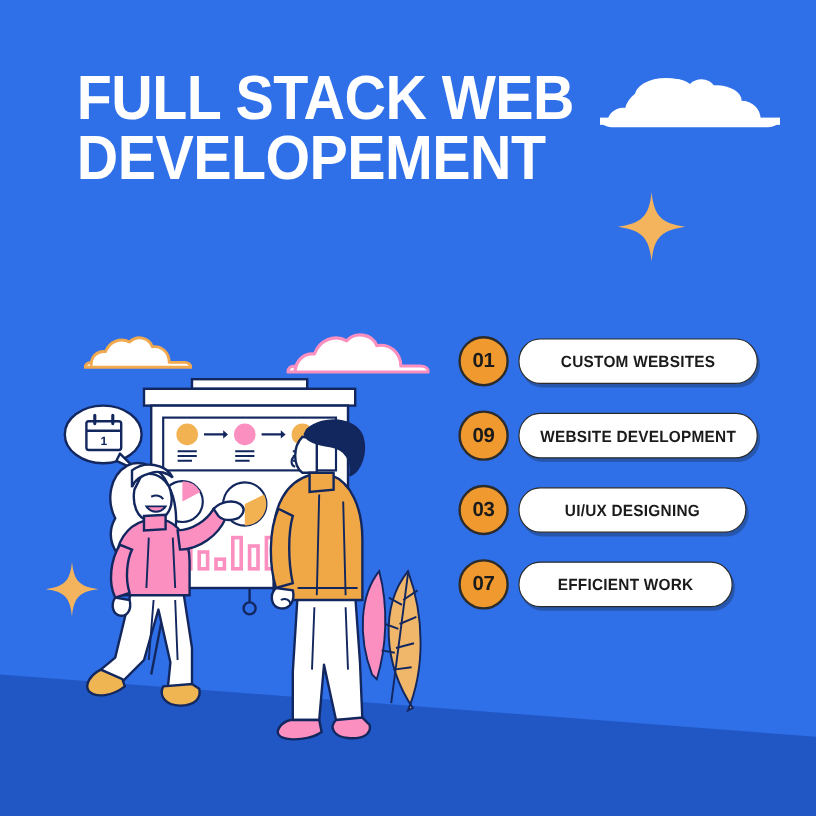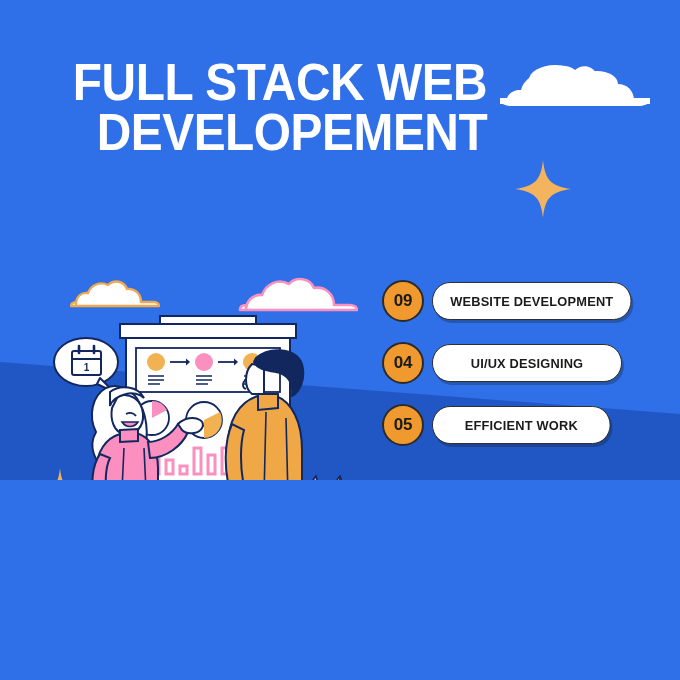--- a/index.html
+++ b/index.html
@@ -5,24 +5,23 @@
   * { margin:0; padding:0; box-sizing:border-box; }
   html,body { width:680px; height:680px; }
   body {
     font-family:"Liberation Sans", sans-serif;
     background:#2F6FE8;
     overflow:hidden;
     position:relative;
   }
   #poster {
     position:absolute; inset:0;
-    width:680px; height:480px;
+    width:680px; height:680px;
     background:#2F6FE8;
     overflow:hidden;
-    text-align:right;
   }
   
   .ground {
     position:absolute; left:0; bottom:0;
     width:680px; height:160px;
   }
   
   .title {
     position:absolute;
     left:64px; top:58px;
@@ -273,32 +272,36 @@
 
       <path d="M218,112 L216,196 M238,118 L240,196" stroke="#13275F" stroke-width="1.6" fill="none"></path>
 
       <path d="M200,190 L250,190" stroke="#13275F" stroke-width="1.6" fill="none"></path>
       <path d="M214,206 L212,258 M240,206 L242,258" stroke="#13275F" stroke-width="1.6" fill="none"></path>
     </g>
   </svg>
 
   <div id="service-list">
 
+    <div class="row">
+      <div class="badge">01</div>
+      <div class="pill w-wide">CUSTOM WEBSITES</div>
+    </div>
 
     <div class="row">
       <div class="badge">09</div>
       <div class="pill w-wide">WEBSITE DEVELOPMENT</div>
     </div>
 
     <div class="row">
-      <div class="badge">04</div>
+      <div class="badge">03</div>
       <div class="pill w-mid">UI/UX DESIGNING</div>
     </div>
 
 
     <div class="row">
-      <div class="badge">05</div>
+      <div class="badge">07</div>
       <div class="pill w-nar">EFFICIENT WORK</div>
     </div>
 
   </div>
 
 </div>
 
 </body></html>

